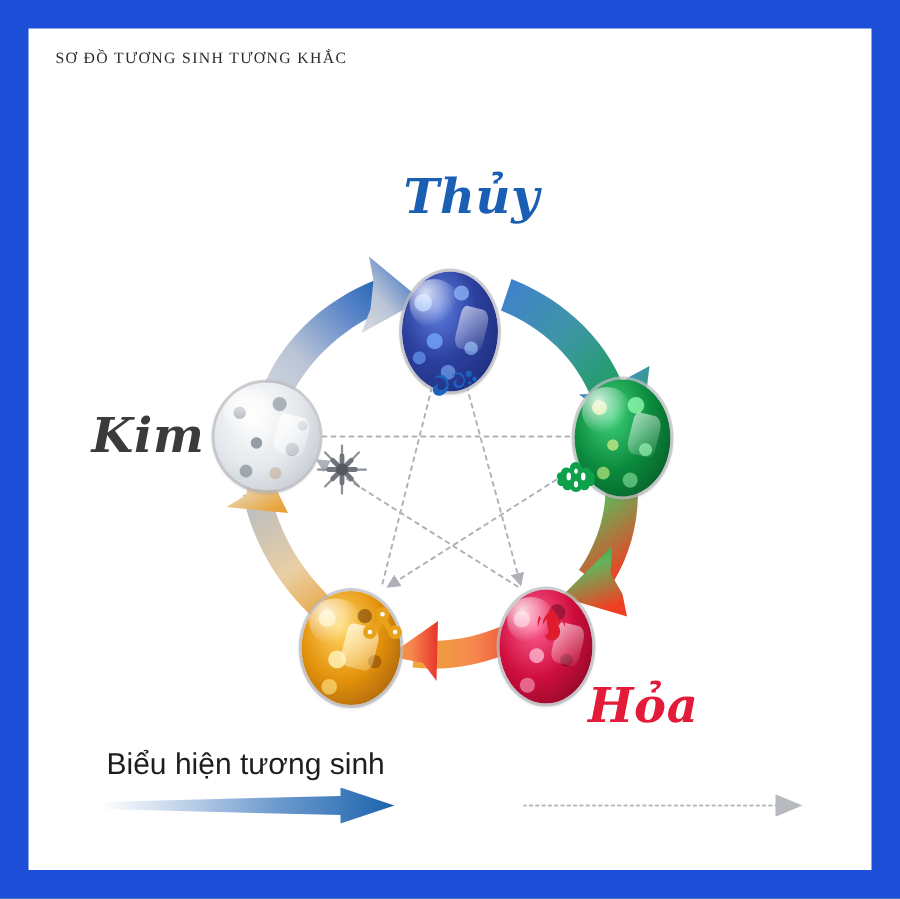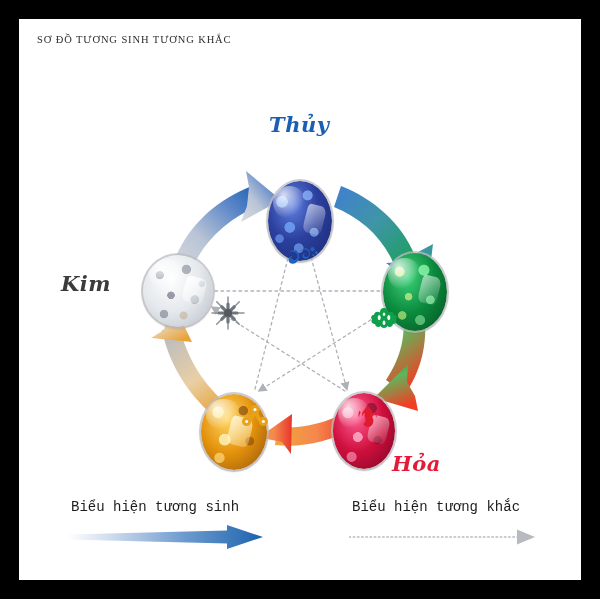--- a/index.html
+++ b/index.html
@@ -4,21 +4,21 @@
 <style>
   html,body{margin:0;padding:0;}
   body{
     width:600px;height:599px;
     background:#06386b;
     font-family:"Liberation Sans", sans-serif;
     overflow:hidden;
   }
   #frame{
     position:absolute;left:0;top:0;width:600px;height:599px;
-    background:#000000;
+    background:#1d4ed8;
   }
   #canvas{
     position:absolute;left:19px;top:19px;
     width:562px;height:561px;
     background:#ffffff;
     overflow:hidden;
   }
   #title{
     position:absolute;left:18px;top:15px;
     font-family:"Liberation Serif", serif;
@@ -63,36 +63,36 @@
     border:2px solid rgba(190,190,195,.75);
     pointer-events:none;
   }
 
   
   .el-label{
     position:absolute;
     font-family:"DejaVu Serif", serif;
     font-style:italic;
     font-weight:700;
-    font-size:21px;
+    font-size:32px;
     white-space:nowrap;
     letter-spacing:0.5px;
   }
 
   
   .glyph{position:absolute;}
 
   
   #legend{
     position:absolute;left:0;top:470px;width:562px;height:80px;
   }
   .lg-text{
     position:absolute;
-    font-family:Liberation Mono, monospace;
-    font-size:14px;
+    font-family:Liberation Sans, sans-serif;
+    font-size:20px;
     color:#1d1d1d;
     white-space:nowrap;
   }
   .lg-bar{position:absolute;}
 </style>
 </head>
 <body>
 
 <div id="frame">
   <div id="canvas">
@@ -345,21 +345,20 @@
           <linearGradient id="lg_sinh" x1="0" y1="0" x2="1" y2="0">
             <stop offset="0%" stop-color="#ffffff"></stop>
             <stop offset="22%" stop-color="#cfdcee"></stop>
             <stop offset="60%" stop-color="#6d9ace"></stop>
             <stop offset="100%" stop-color="#1c63ad"></stop>
           </linearGradient>
         </defs>
         <path fill="url(#lg_sinh)" d="M0,9.6 L160,5.6 L160,0 L196,12 L160,24 L160,18.4 L0,14.4 Z"></path>
       </svg>
 
-      <div class="lg-text" style="left:333px;top:10px;">Biểu hiện tương khắc</div>
 
       <svg class="lg-bar" style="left:330px;top:36px;" width="190" height="24" viewBox="0 0 190 24">
         <line x1="0" y1="12" x2="168" y2="12" stroke="#b7bbc0" stroke-width="1.4" stroke-dasharray="1.6 2.6" stroke-linecap="round"></line>
         <path fill="#b7bbc0" d="M168,4.5 L186,12 L168,19.5 Z"></path>
       </svg>
     </div>
 
   </div>
 </div>
 

